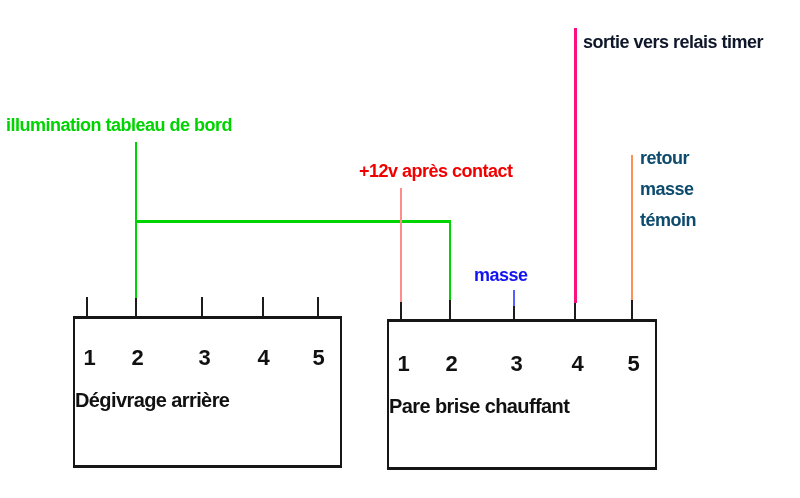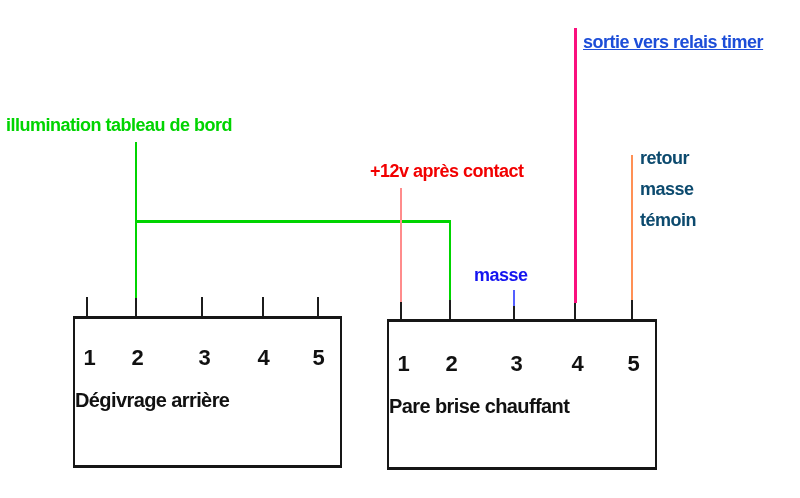--- a/index.html
+++ b/index.html
@@ -15,21 +15,21 @@
   .lbl{
     position:absolute;
     font-weight:bold;
     font-size:18px;
     line-height:22px;
     letter-spacing:-0.5px;
     white-space:nowrap;
   }
   .lbl-green{color:#00d400;}
   .lbl-red{color:#f20000;}
-  .lbl-pink{color:#1d4ed8;line-height:32px;text-decoration:underline;}
+  .lbl-pink{color:#0f172a;line-height:32px;}
   .lbl-orange{color:#0c4a6e;line-height:31px;}
   .lbl-blue{color:#1414f0;}
   .connector{
     position:absolute;
     background:#ffffff;
     border:2px solid #161616;
     border-top-width:3px;
     border-bottom-width:3px;
     box-sizing:border-box;
   }
@@ -53,21 +53,21 @@
 </head>
 <body>
 
 <div id="canvas">
 
   <span class="lbl lbl-green" style="left:6px;top:114px;">illumination tableau de bord</span>
   <div class="wire" style="left:135px;top:142px;width:2px;height:156px;background:#00d400;"></div>
   <div class="wire" style="left:135px;top:220px;width:316px;height:3px;background:#00d400;"></div>
   <div class="wire" style="left:449px;top:223px;width:2px;height:77px;background:#00d400;"></div>
 
-  <span class="lbl lbl-red" style="left:370px;top:160px;">+12v après contact</span>
+  <span class="lbl lbl-red" style="left:359px;top:160px;">+12v après contact</span>
   <div class="wire" style="left:400px;top:188px;width:2px;height:114px;background:#ff8c8c;"></div>
 
   <div class="lbl lbl-pink" style="left:583px;top:26px;">
     <div>sortie vers relais timer</div>
   </div>
   <div class="wire" style="left:574px;top:28px;width:3px;height:275px;background:#fa107e;"></div>
 
   <div class="lbl lbl-orange" style="left:640px;top:143px;">
     <div>retour</div>
     <div>masse</div>

